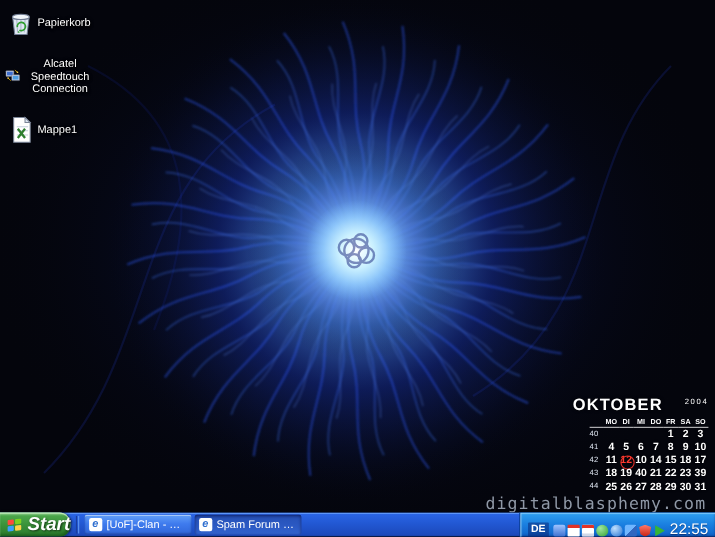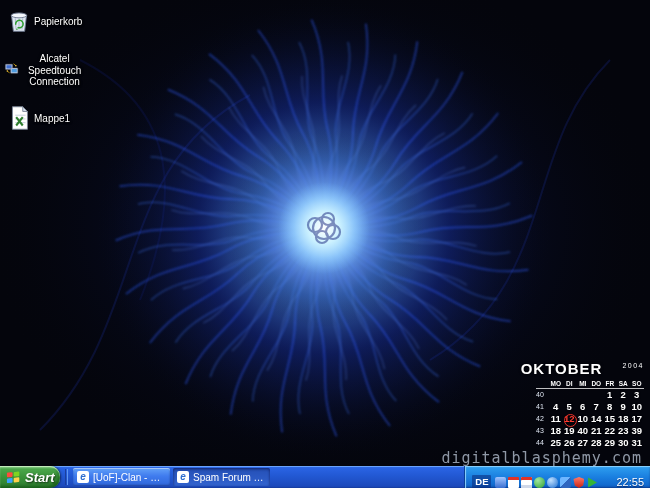--- a/index.html
+++ b/index.html
@@ -47,21 +47,21 @@
 
   
   .taskbar { position:absolute; left:0; right:0; bottom:0; height:22px;
              display:flex; align-items:center;
              background:linear-gradient(#3f7cf6 0%, #2a64e4 8%, #2258d3 45%, #1c49bb 92%, #153a9a 100%);
              box-shadow:inset 0 1px 0 #6ba3fb; }
   .start { height:22px; flex:0 0 60px; display:flex; align-items:center; gap:4px;
            padding-left:6px; cursor:pointer;
            background:linear-gradient(#8fd18f 0%, #4aa64a 14%, #389038 55%, #2c7a2e 100%);
            border-radius:0 10px 10px 0; color:#fff; font-weight:bold; font-style:italic;
-           font-size:13px; text-shadow:1px 1px 2px rgba(0,0,0,.65);
+           font-size:17px; text-shadow:1px 1px 2px rgba(0,0,0,.65);
            box-shadow:inset 0 1px 1px #c8f0c0, inset -2px -2px 3px rgba(0,60,0,.45), 1px 0 2px rgba(0,0,0,.5); }
   .tb-divider { width:3px; height:16px; margin-left:5px;
                 border-left:1px solid #1a3f9e; border-right:1px solid #5f97f2; }
   .task-buttons { display:flex; gap:3px; margin-left:5px; }
   .task-btn { width:97px; height:18px; border-radius:2px; cursor:pointer;
               display:flex; align-items:center; gap:4px; padding:0 4px;
               background:linear-gradient(#63a1f8, #3f7bee 45%, #2f66da);
               box-shadow:inset 0 1px 0 rgba(255,255,255,.45), inset 0 -1px 2px rgba(0,0,40,.35);
               color:#fff; font-size:10px; }
   .task-btn.pressed { background:linear-gradient(#2550b6, #2c5ac4 60%, #3264d0);
@@ -80,21 +80,21 @@
   .ticon { width:11px; height:11px; flex:0 0 auto; border-radius:2px; cursor:pointer; }
   .ti-display   { background:linear-gradient(#9fc4ff,#3a6fd0); }
   .ti-scheduler { background:linear-gradient(#e23325 0 30%, #fff 30%); border-radius:1px; }
   .ti-calendar  { background:#fff; border-radius:1px; box-shadow:inset 0 -3px 0 #d0d8e8, inset 0 3px 0 #e23325; }
   .ti-update    { background:radial-gradient(circle at 35% 30%, #9fe79f, #2f9e2f); border-radius:50%; }
   .ti-messenger { background:radial-gradient(circle at 35% 30%, #bfe0ff, #1f6fd0); border-radius:50%; }
   .ti-network   { background:linear-gradient(135deg, #6fb6ff 50%, #2f66c0 50%); }
   .ti-security  { background:linear-gradient(#ff7a6a, #c82010);
                   clip-path:polygon(50% 0, 100% 18%, 88% 78%, 50% 100%, 12% 78%, 0 18%); }
   .ti-volume    { background:#35b535; clip-path:polygon(15% 5%, 95% 50%, 15% 95%); }
-  .clock { color:#fff; font-size:11px; margin-left:17px; cursor:pointer;
+  .clock { color:#fff; font-size:14px; margin-left:2px; cursor:pointer;
            text-shadow:0 1px 1px rgba(0,0,40,.5); }
 </style>
 </head>
 <body>
 
 <div class="screen">
 
   <div class="desktop">
 
     <svg class="wallpaper" width="650" height="466" viewBox="0 0 650 466" aria-hidden="true">

